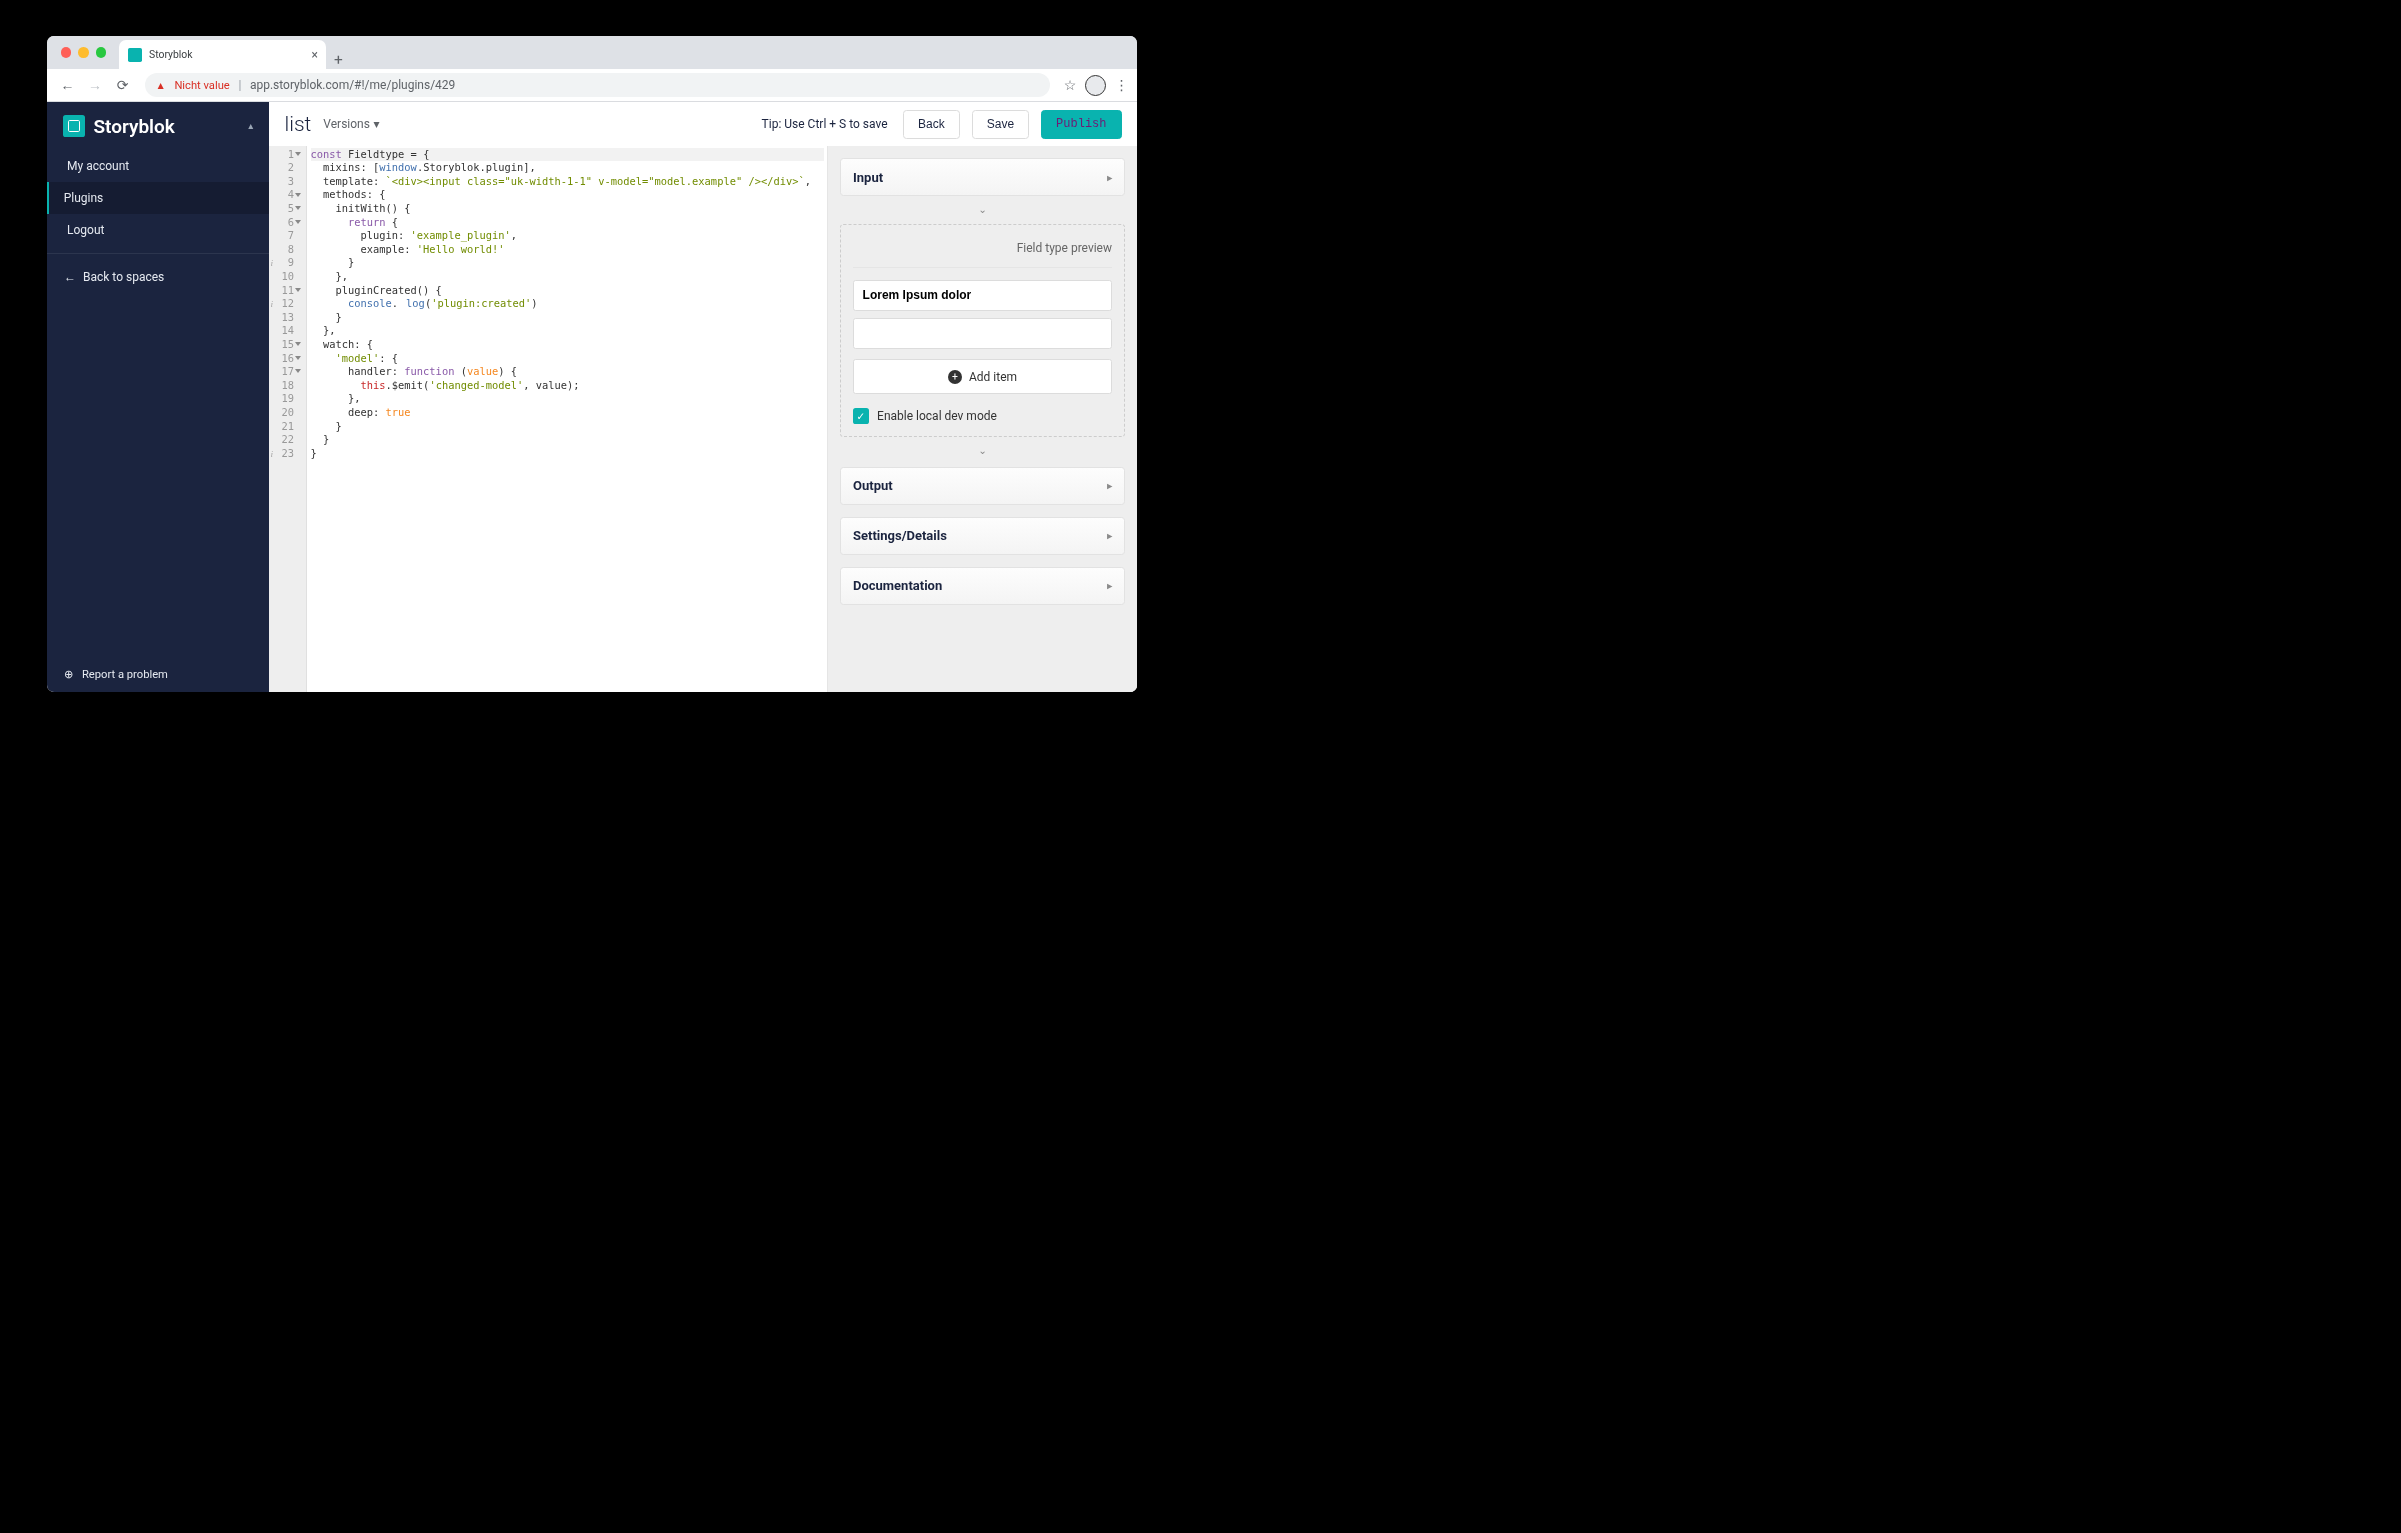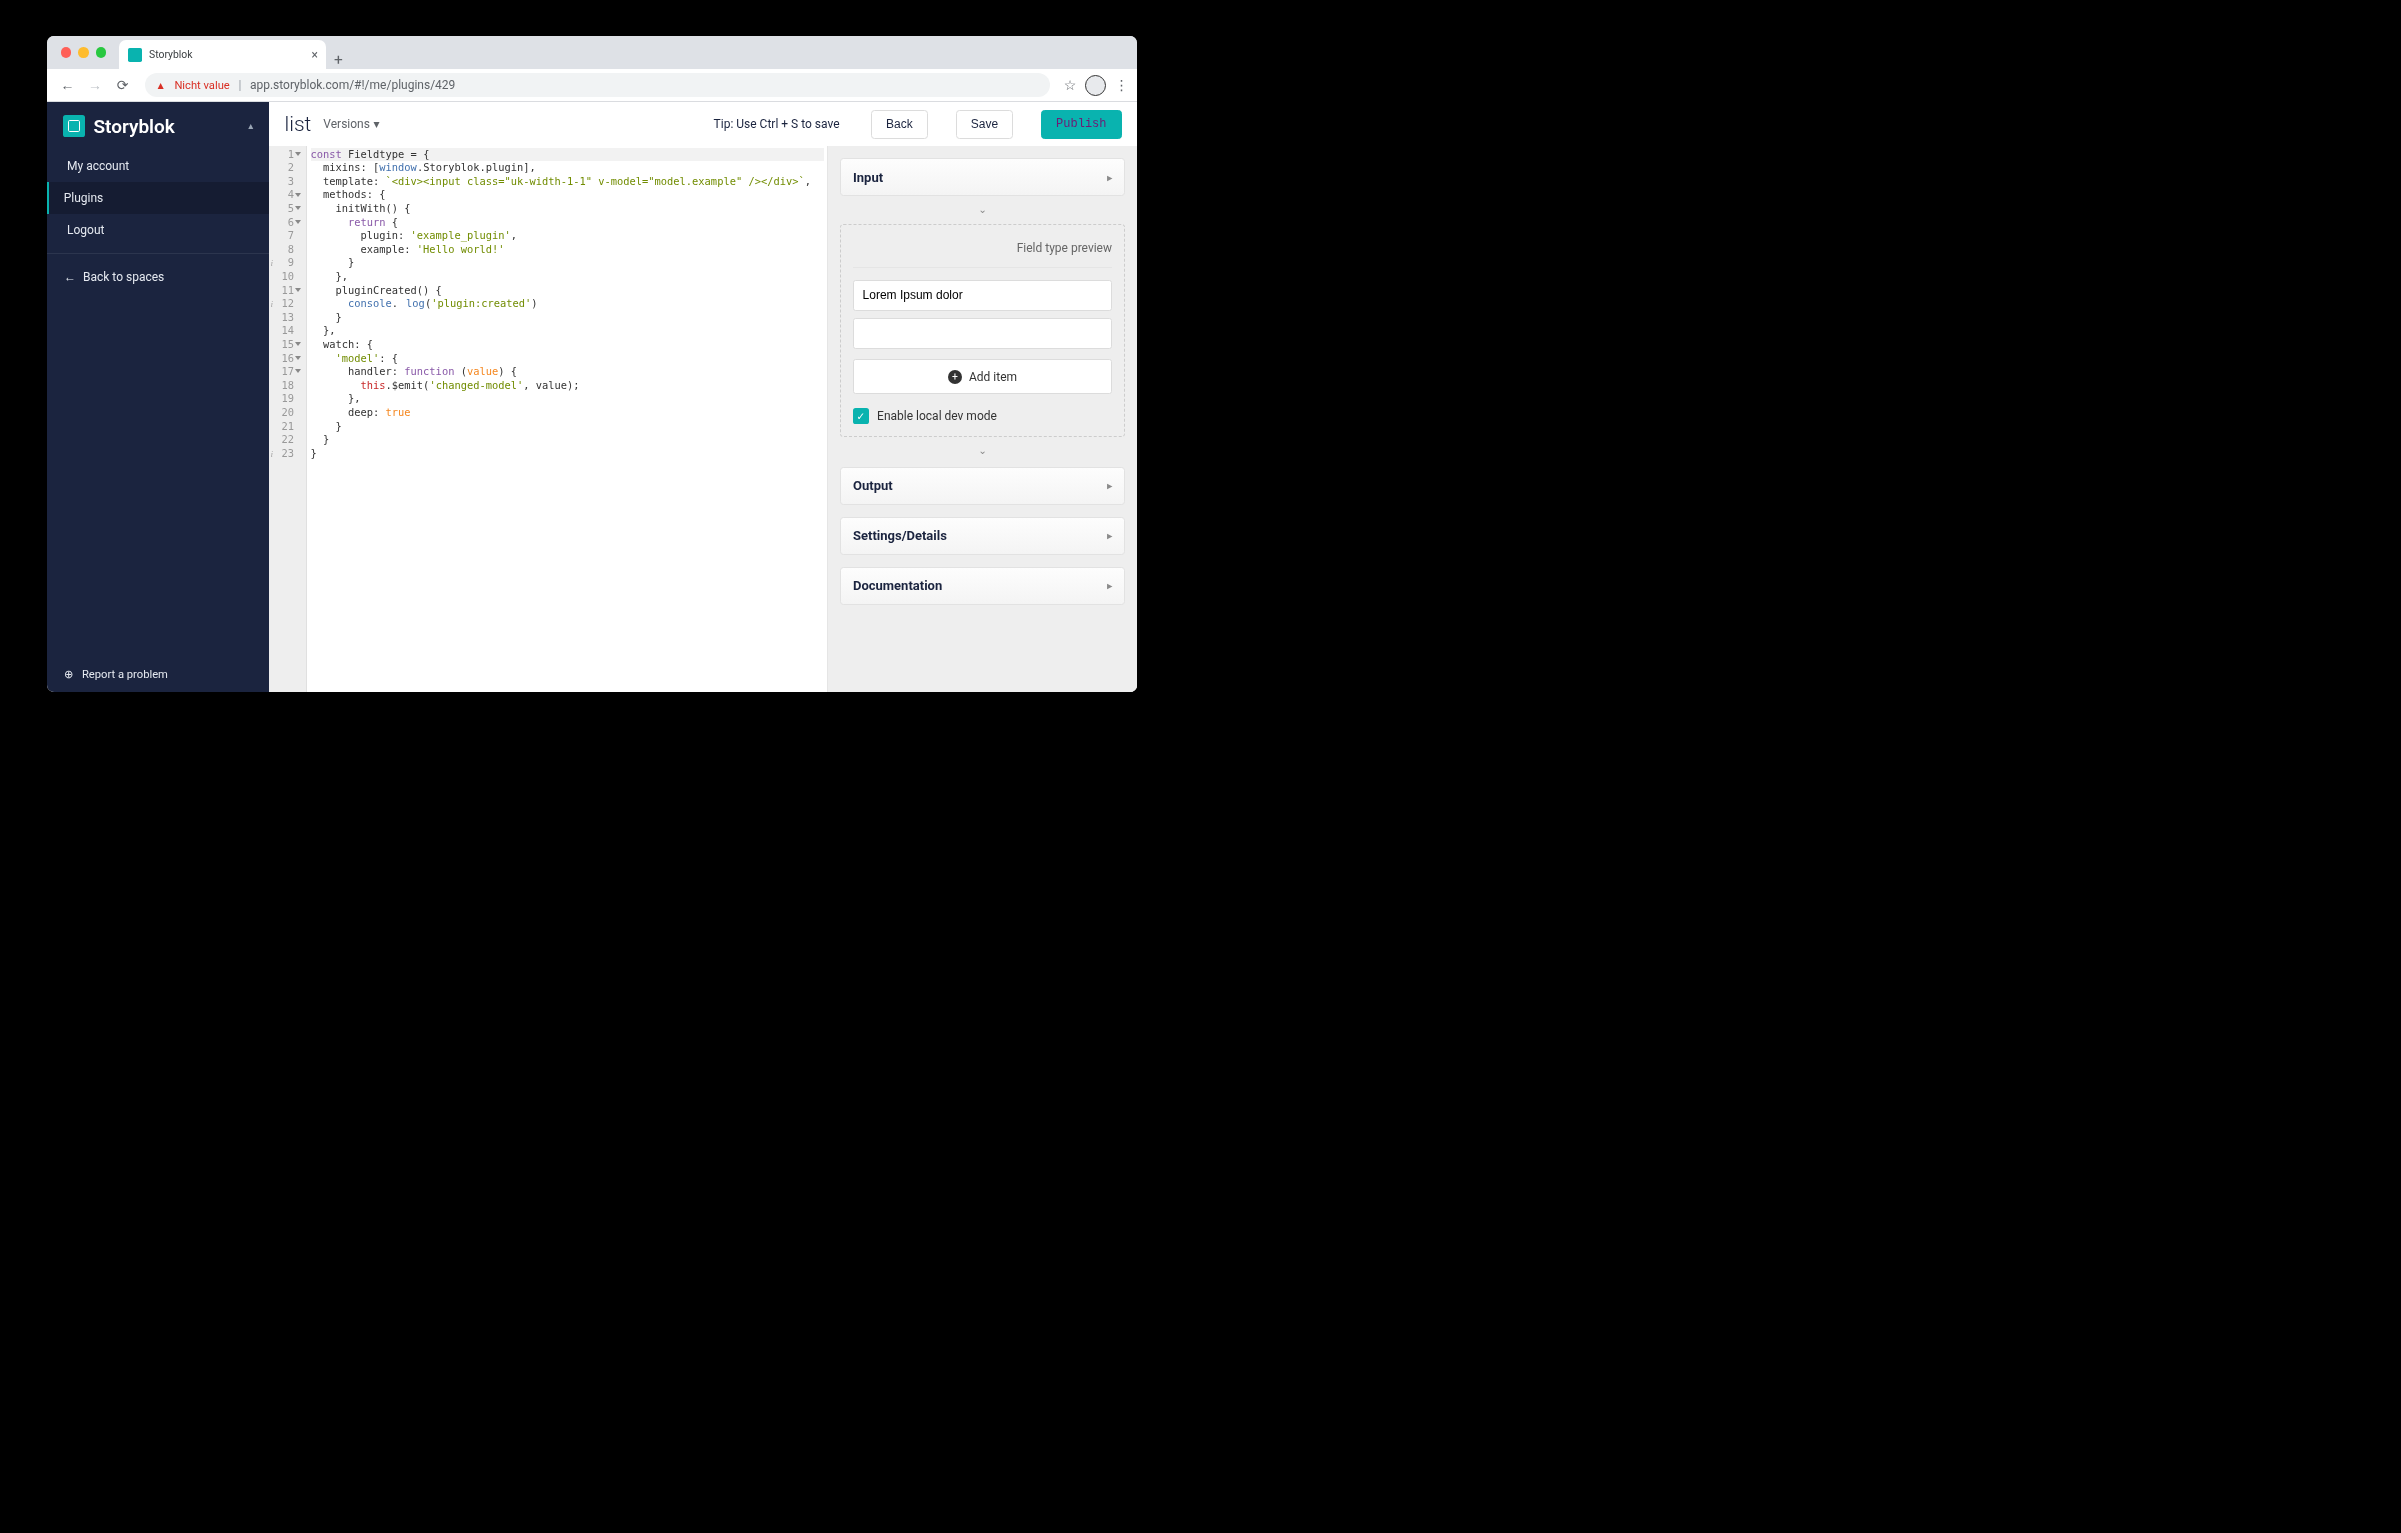--- a/index.html
+++ b/index.html
@@ -232,21 +232,20 @@
   height: 29px;
   padding: 4px 14px;
   border-radius: 3.5px;
   font-size: 12px;
   cursor: pointer;
   display: flex;
   align-items: center;
   border: 0.9px solid #dcdcdc;
   background: #fff;
   color: #1b243f;
-  margin-left: 16px;
 }
 .btn-primary {
   background: #09b3af;
   border-color: #09b3af;
   color: #701a75;
   font-family: Liberation Mono, monospace;
 }
 .work-area {
   flex: 1;
   display: flex;
@@ -367,20 +366,21 @@
 .preview-divider { height:0.9px; background:#e5e5e5; margin:5.2px 0 12px; }
 .preview-input {
   width: 100%;
   height: 31px;
   border: 0.9px solid #dcdcdc;
   border-radius: 2.6px;
   padding: 0 8.6px;
   font-size: 12px;
   margin-bottom: 7px;
   background: #fff;
+  font-weight: bold;
 }
 .preview-add {
   width: 100%;
   height: 35px;
   border: 0.9px solid #dcdcdc;
   background: #fff;
   border-radius: 2.6px;
   display: flex;
   align-items: center;
   justify-content: center;

